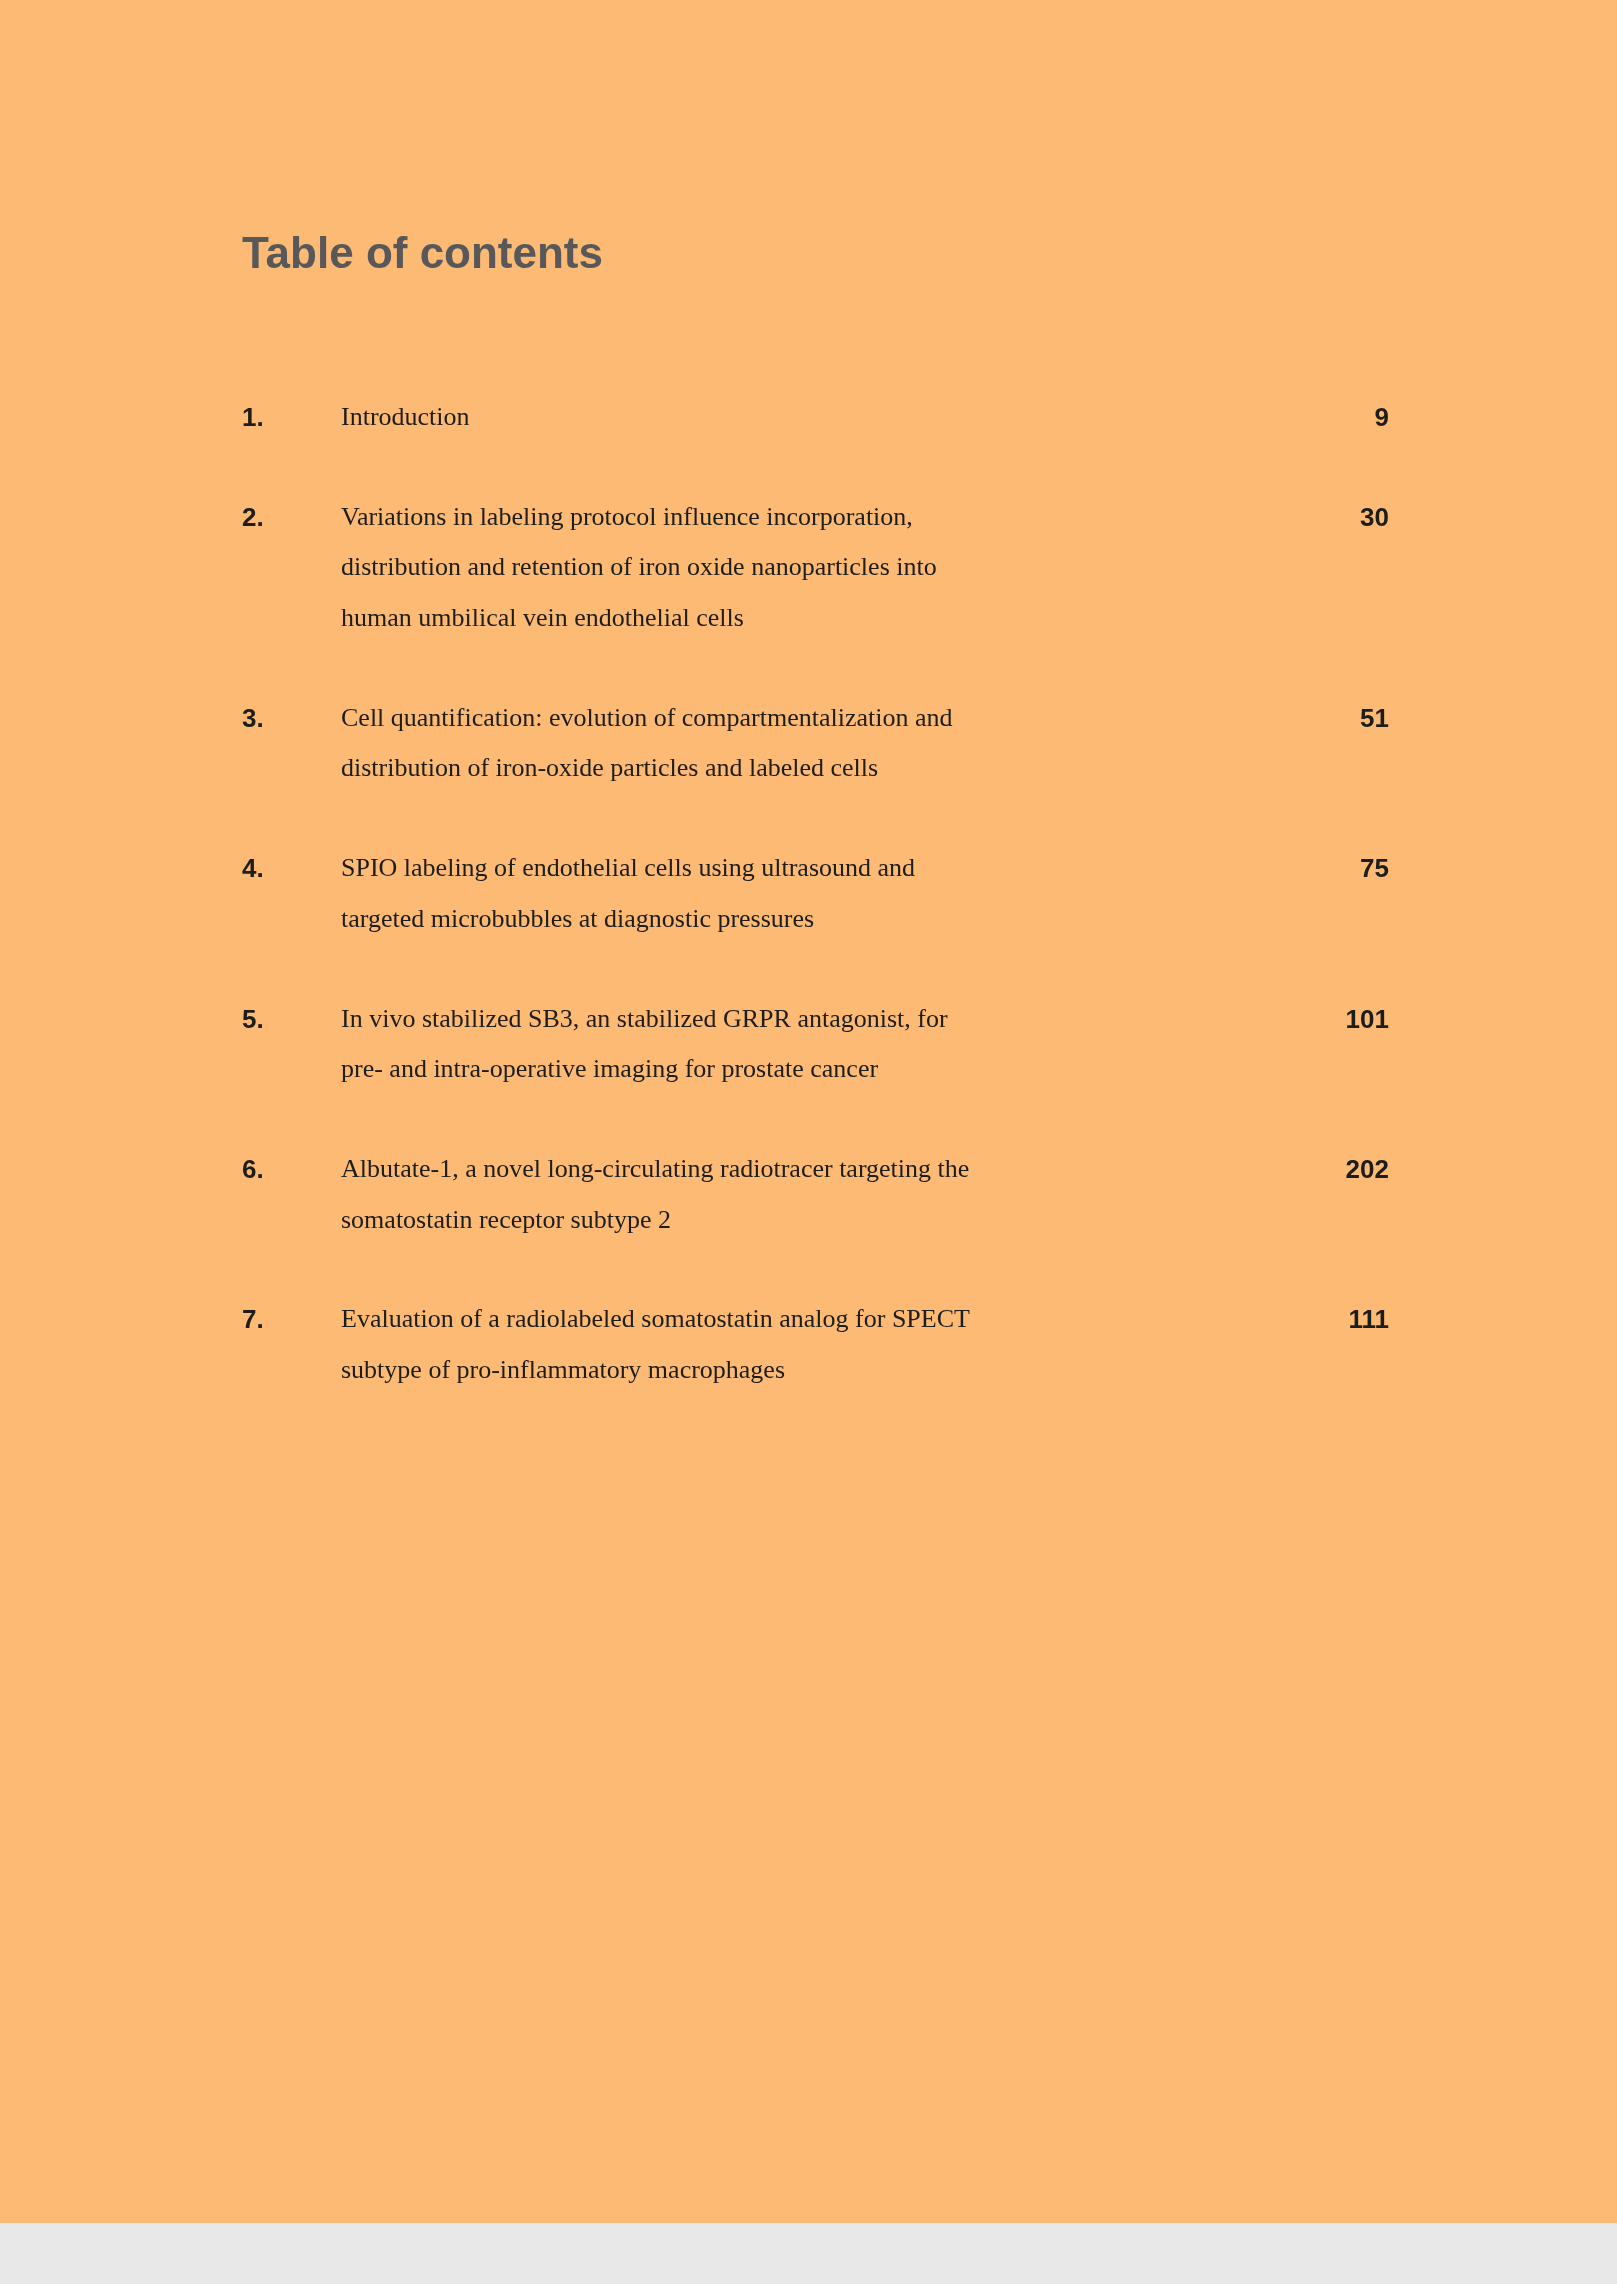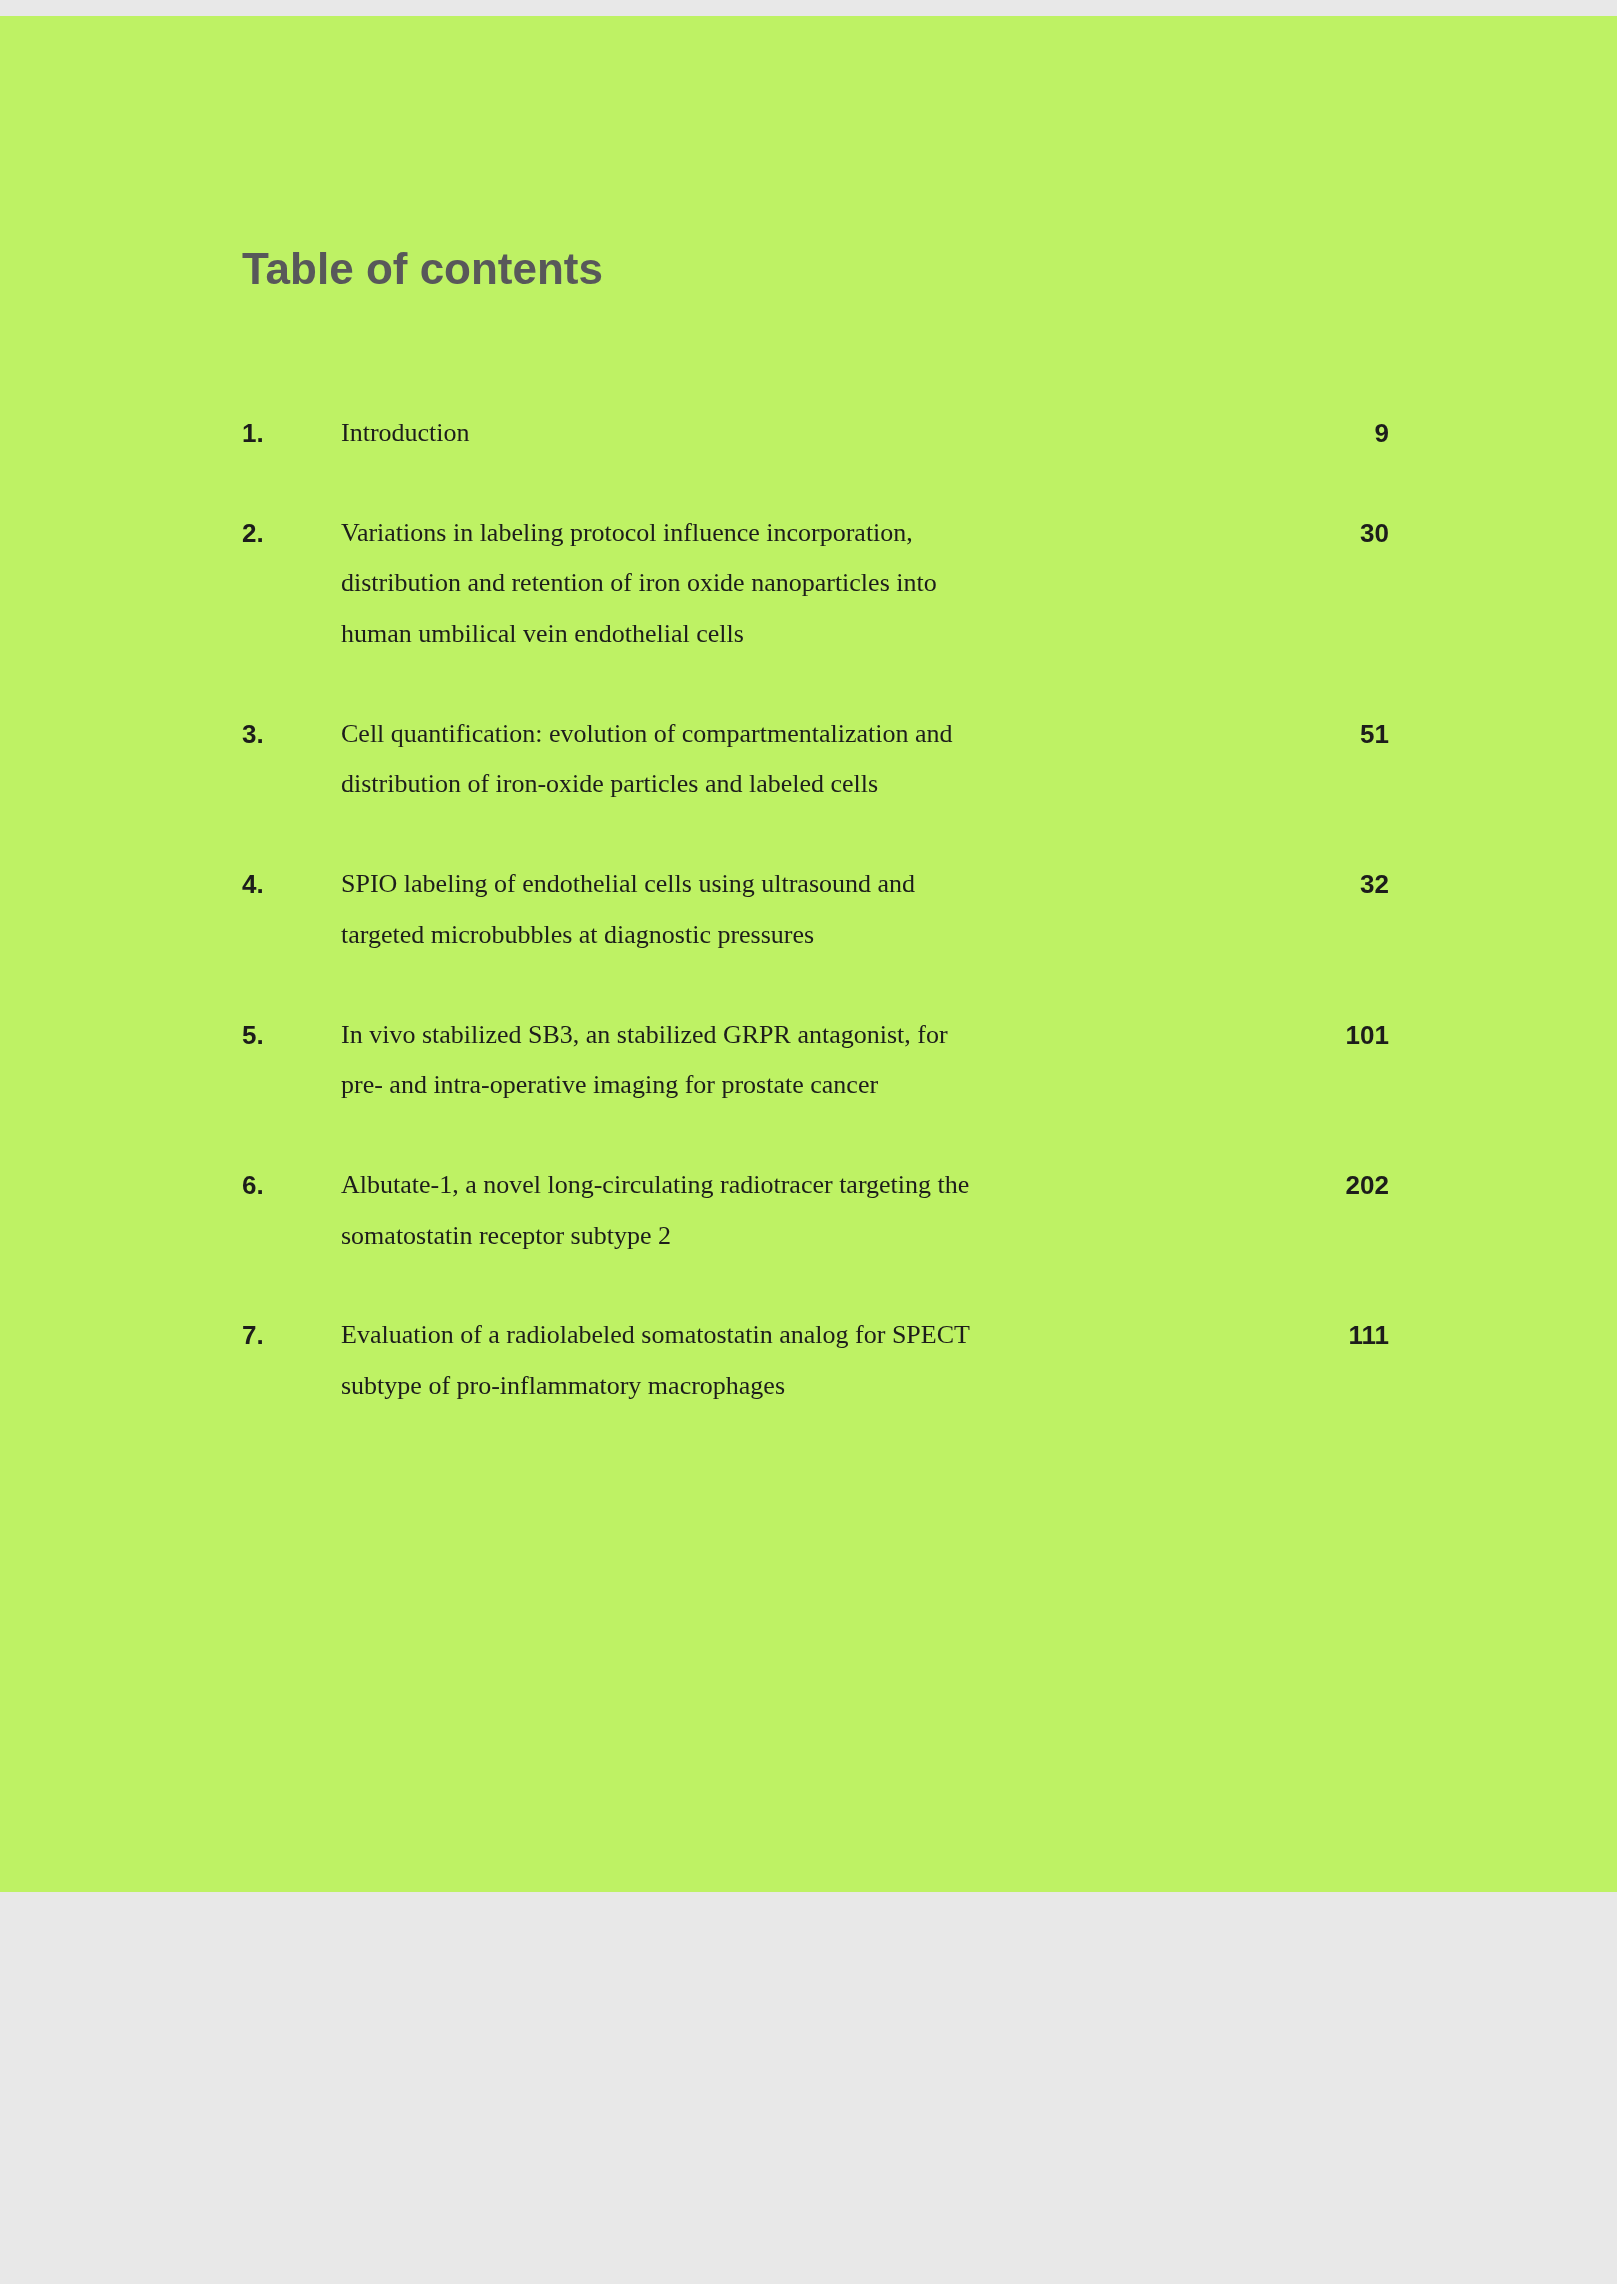--- a/index.html
+++ b/index.html
@@ -3,23 +3,23 @@
 <meta charset="utf-8">
 <style>
   html, body {
     margin: 0;
     padding: 0;
     background: #e8e8e8;
   }
   .page {
     position: relative;
     width: 1618px;
-    height: 1876px;
-    margin: 16px auto;
-    background: #bef264;
+    height: 2223px;
+    margin: 0 auto;
+    background: #fdba74;
     font-family: "Liberation Sans", "DejaVu Sans", sans-serif;
     color: #1d1d1b;
     overflow: hidden;
     box-sizing: border-box;
   }
   .content {
     position: absolute;
     left: 242px;
     top: 228px;
     width: 1147px;
@@ -85,21 +85,21 @@
         <span class="toc-entry-number">3.</span>
         <span class="toc-entry-title">Cell quantification: evolution of compartmentalization and
 distribution of iron-oxide particles and labeled cells</span>
         <span class="toc-entry-page">51</span>
       </div>
 
       <div class="toc-entry">
         <span class="toc-entry-number">4.</span>
         <span class="toc-entry-title">SPIO labeling of endothelial cells using ultrasound and
 targeted microbubbles at diagnostic pressures</span>
-        <span class="toc-entry-page">32</span>
+        <span class="toc-entry-page">75</span>
       </div>
 
       <div class="toc-entry">
         <span class="toc-entry-number">5.</span>
         <span class="toc-entry-title">In vivo stabilized SB3, an stabilized GRPR antagonist, for
 pre- and intra-operative imaging for prostate cancer</span>
         <span class="toc-entry-page">101</span>
       </div>
 
       <div class="toc-entry">

